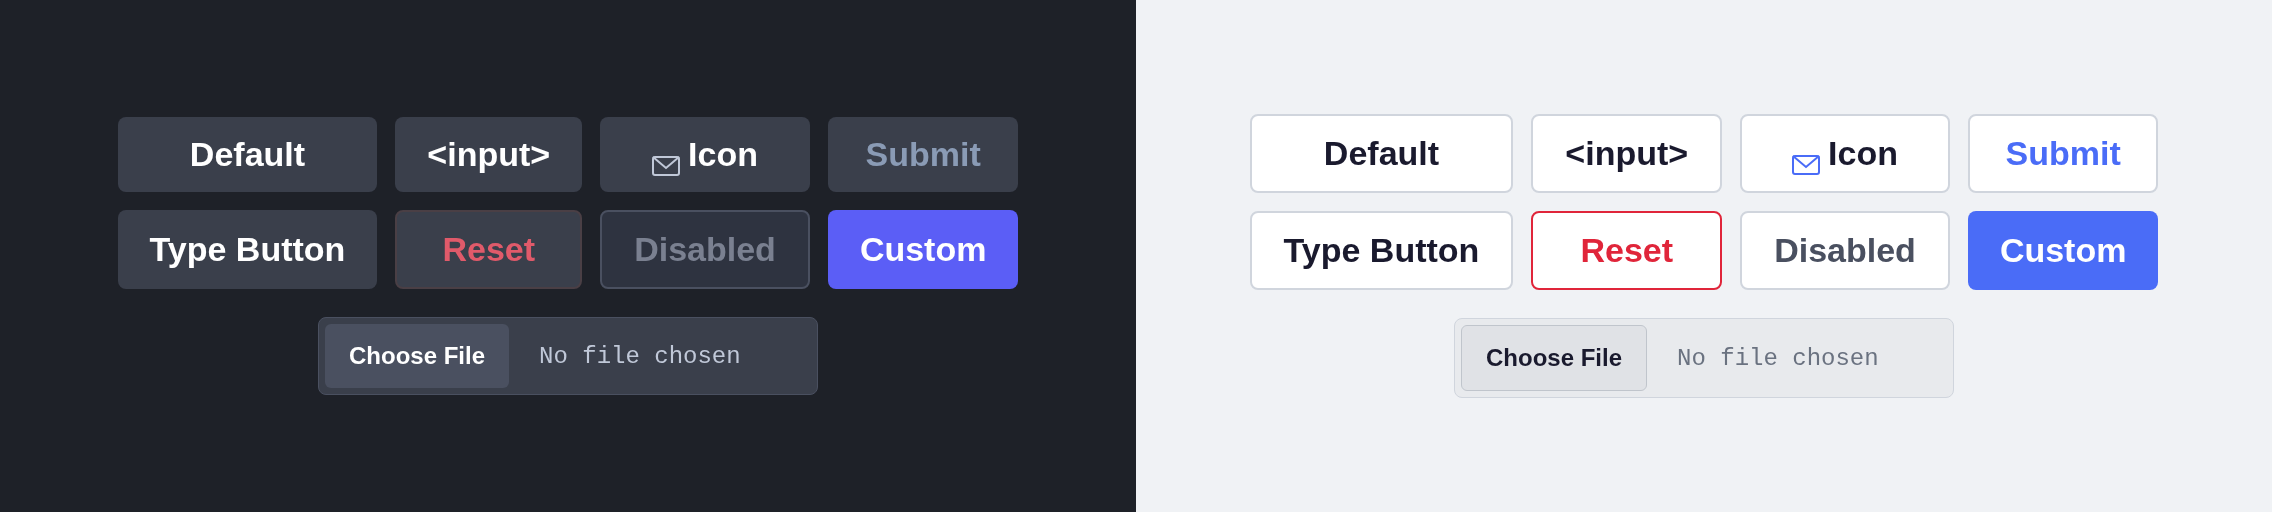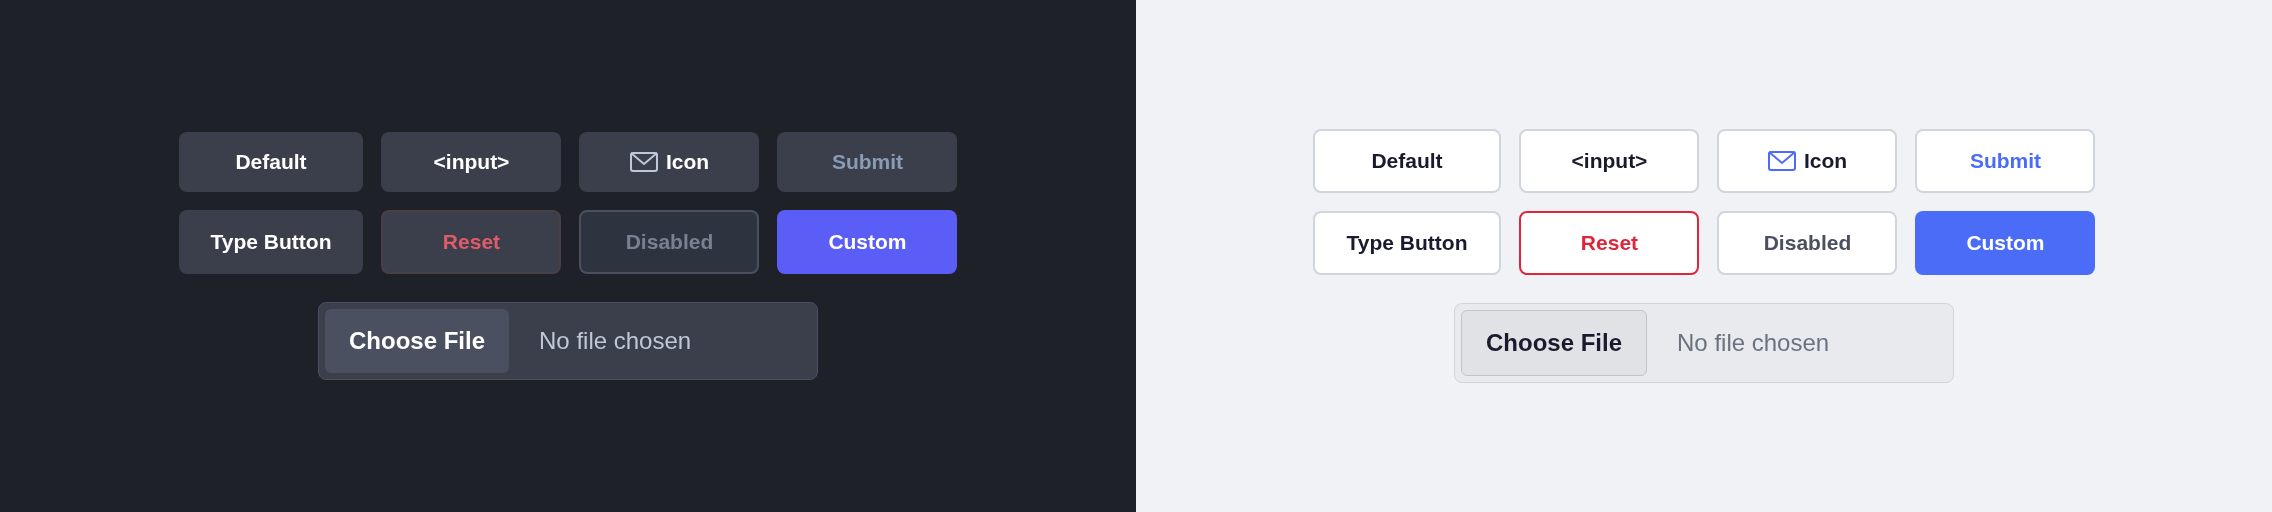--- a/index.html
+++ b/index.html
@@ -35,21 +35,21 @@
       margin-bottom: 28px;
     }
 
     .btn {
       display: inline-flex;
       align-items: center;
       justify-content: center;
       gap: 8px;
       padding: 18px 32px;
       border-radius: 8px;
-      font-size: 21px;
+      font-size: 34px;
       font-weight: 700;
       cursor: pointer;
       border: none;
       min-width: 180px;
     }
 
     
     .dark .btn-default {
       background-color: #3a3f4b;
       color: #ffffff;
@@ -183,20 +183,21 @@
 
     .light .file-choose-btn {
       background-color: #e0e2e6;
       color: #1a1a2e;
       border: 1px solid #c0c5cc;
     }
 
     .file-no-chosen {
       padding: 18px 24px;
       font-size: 24px;
+      font-family: Liberation Mono, monospace;
     }
 
     .dark .file-no-chosen {
       color: #c0c8d8;
     }
 
     .light .file-no-chosen {
       color: #6a7280;
     }
 

